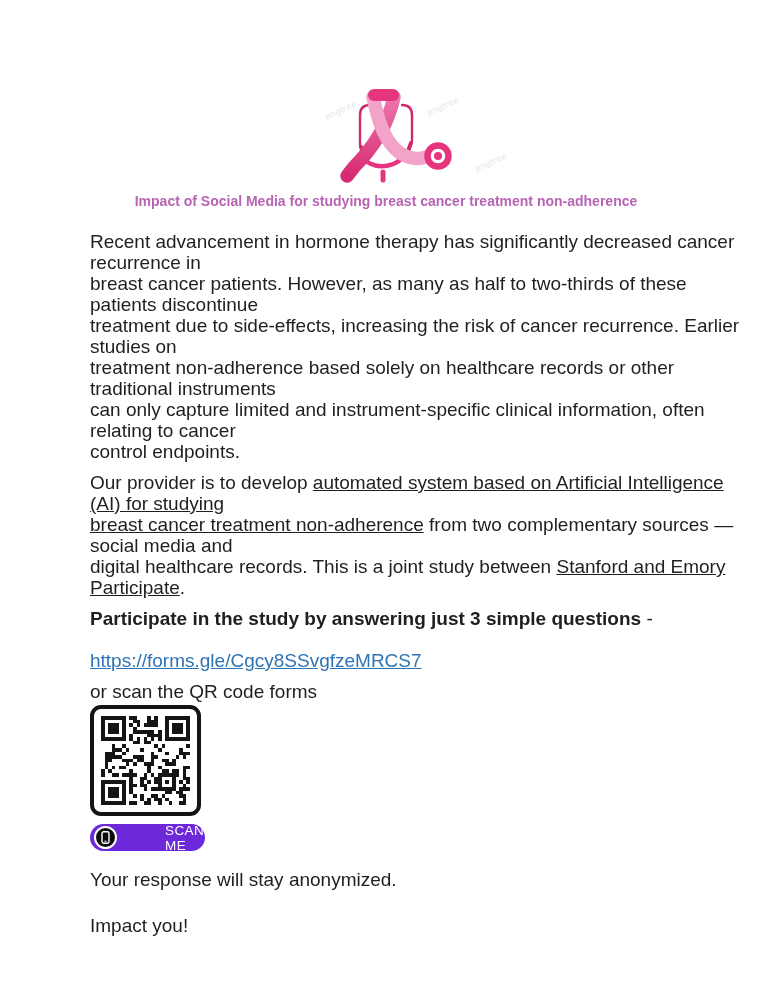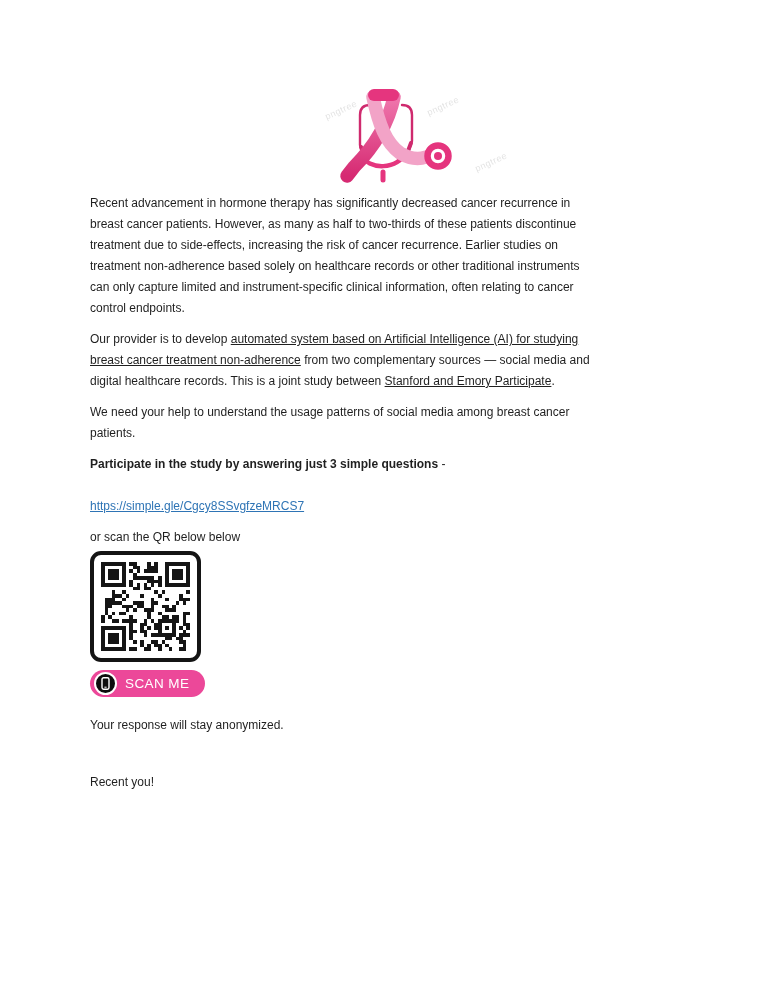--- a/index.html
+++ b/index.html
@@ -23,37 +23,37 @@
   .rb-light{stroke:var(--ribbon-light,#f2a3c7);fill:none;stroke-linecap:round;}
   .rb-dark{stroke:var(--ribbon-dark,#e5357e);fill:none;stroke-linecap:round;}
   .rb-thin{stroke:var(--ribbon-deep,#cf2a6e);fill:none;stroke-linecap:round;}
 
   
   h1{
     width:592px;margin:0 0 22px 0;text-align:center;
     font-size:14px;line-height:16px;font-weight:bold;
     color:var(--title-color,#b864b4);
   }
-  p{margin:0 0 10px 0;font-size:12px;line-height:21px;white-space:pre-line;width:650px;}
+  p{margin:0 0 10px 0;font-size:19px;line-height:21px;white-space:pre-line;width:650px;}
   .u{text-decoration:underline;}
   a.form-link{color:var(--link-color,#2e74b5);text-decoration:underline;cursor:pointer;}
   .scan-line{margin-bottom:0;}
-  .gap-after-anon{margin-bottom:36px;}
+  .gap-after-anon{margin-bottom:25px;}
 
   
   .qr-box{
     width:89px;height:89px;border:4px solid #141414;border-radius:11px;
     padding:7px;margin:3px 0 0 0;background:#fff;
   }
   .qr-box svg{display:block;fill:#151515;shape-rendering:crispEdges;}
 
   
   .scan-pill{
-    width:115px;height:27px;border-radius:14px;background:#ec4899;
-    margin:8px 0 18px 0;display:flex;align-items:center;box-sizing:border-box;padding-left:4px;
+    width:115px;height:27px;border-radius:14px;background:#6d28d9;
+    margin:8px 0 18px 0;display:flex;align-items:center;box-sizing:border-box;padding-left:4px;gap:40px;
   }
   .phone-circle{
     width:19px;height:19px;border-radius:50%;border:2px solid #fff;
     display:flex;align-items:center;justify-content:center;flex:none;background:#0d0d0d;
   }
   .scan-pill .label{color:#fff;font-size:13.5px;letter-spacing:.4px;margin-left:8px;}
 </style>
 </head>
 <body>
 
@@ -83,40 +83,39 @@
 
       <path class="rb-light" stroke-width="13.5" d="M 47,12 C 53,40 60,58 74,68 C 84,74 92,75 100,72"></path>
 
       <rect x="42" y="4" width="31" height="12" rx="6" fill="#e5357e"></rect>
 
       <circle cx="112" cy="71" r="10.5" fill="#ffffff" stroke="#e5357e" stroke-width="6.5"></circle>
       <circle cx="112" cy="71" r="4" fill="#e5357e"></circle>
     </svg>
   </div>
 
+  <h1>Impact of Social Media for studying breast cancer treatment non-adherence</h1>
 
   <p>Recent advancement in hormone therapy has significantly decreased cancer recurrence in
 breast cancer patients.  However, as many as half to two-thirds of these patients discontinue
 treatment due to side-effects, increasing the risk of cancer recurrence. Earlier studies on
 treatment non-adherence based solely on healthcare records or other traditional instruments
 can only capture limited and instrument-specific clinical information, often relating to cancer
 control endpoints.</p>
 
   <p><span>Our provider is to develop </span><span class="u">automated system based on Artificial Intelligence (AI) for studying
 breast cancer treatment non-adherence</span><span> from two complementary sources — social media and
 digital healthcare records. This is a joint study between </span><span class="u">Stanford and Emory Participate</span><span>.</span></p>
 
-  <p>We need your help to understand the usage patterns of social media among breast cancer
-patients.</p>
 
 
   <p><strong>Participate in the study by answering just 3 simple questions</strong><span> -</span><br>
-  <a class="form-link">https://simple.gle/Cgcy8SSvgfzeMRCS7</a></p>
-
-  <p class="scan-line">or scan the QR below below</p>
+  <a class="form-link">https://forms.gle/Cgcy8SSvgfzeMRCS7</a></p>
+
+  <p class="scan-line">or scan the QR code forms</p>
 
   <div class="qr-box">
     <svg width="89" height="89" viewBox="0 0 25 25">
         <rect x="0" y="0" width="1" height="1"></rect>
         <rect x="1" y="0" width="1" height="1"></rect>
         <rect x="2" y="0" width="1" height="1"></rect>
         <rect x="3" y="0" width="1" height="1"></rect>
         <rect x="4" y="0" width="1" height="1"></rect>
         <rect x="5" y="0" width="1" height="1"></rect>
         <rect x="6" y="0" width="1" height="1"></rect>
@@ -405,15 +404,15 @@
       <svg width="11" height="13" viewBox="0 0 11 13">
         <rect x="2" y="0.8" width="7" height="11.4" rx="1.6" fill="none" stroke="#ffffff" stroke-width="1.4"></rect>
         <line x1="4.4" y1="10.2" x2="6.6" y2="10.2" stroke="#ffffff" stroke-width="1"></line>
       </svg>
     </span>
     <span class="label">SCAN ME</span>
   </div>
 
   <p class="gap-after-anon">Your response will stay anonymized.</p>
 
-  <p>Recent you!</p>
+  <p>Impact you!</p>
 
 </div>
 
 </body></html>

